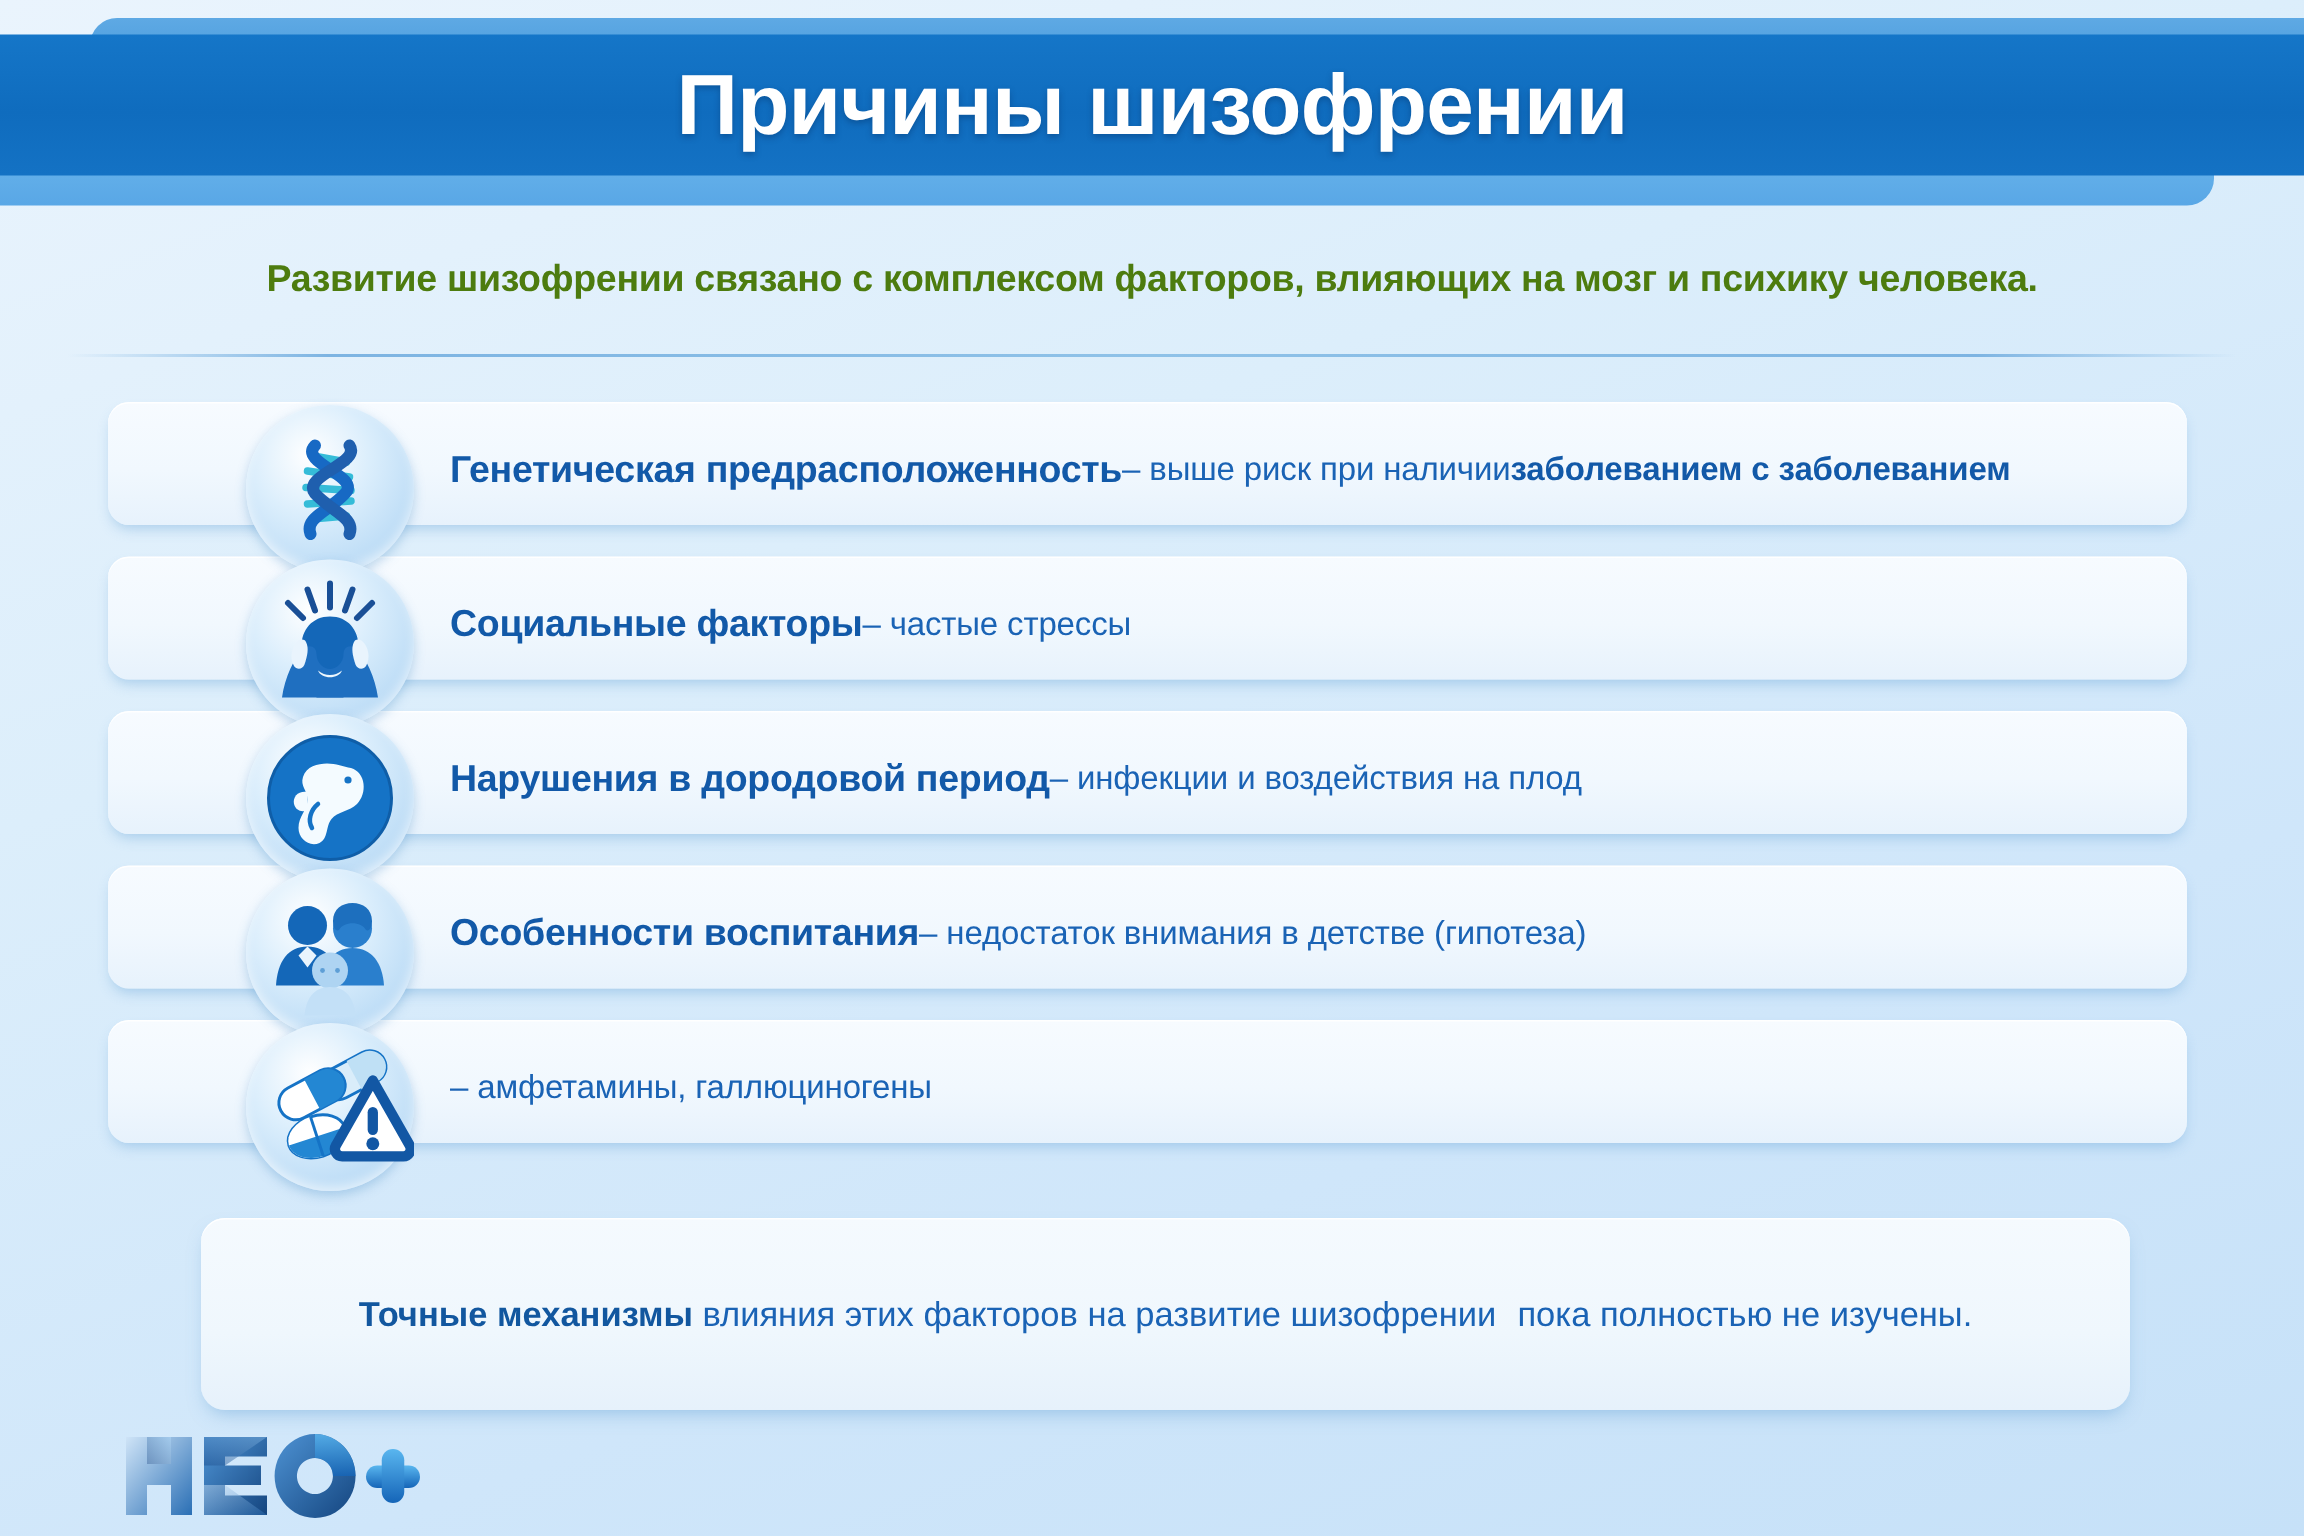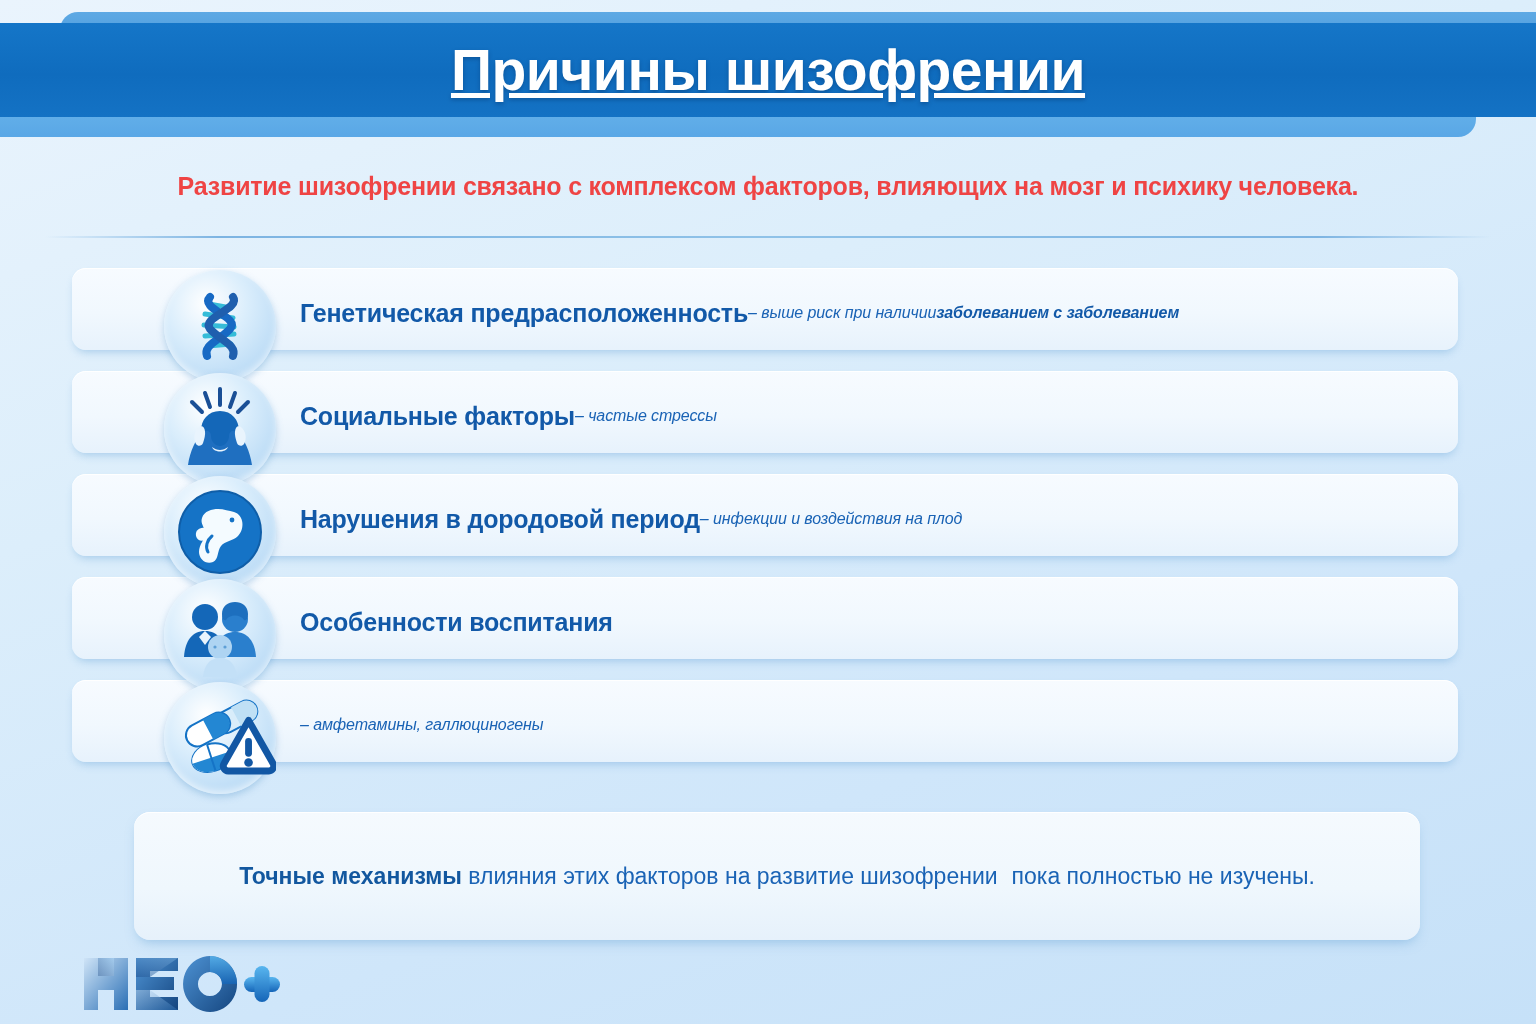--- a/index.html
+++ b/index.html
@@ -53,31 +53,30 @@
     height: 94px;
     display: flex;
     align-items: center;
     justify-content: center;
     color: #ffffff;
     font-size: 57px;
     font-weight: bold;
     letter-spacing: -0.5px;
     text-shadow: 0 2px 4px rgba(0,40,90,0.35);
     white-space: nowrap;
-    text-decoration: underline;
   }
 
   
   .intro {
     position: absolute;
     top: 172px;
     left: 0;
     width: 1536px;
     text-align: center;
-    color: #ef4444;
+    color: #4d7c0f;
     font-size: 25px;
     font-weight: 600;
     letter-spacing: -0.2px;
   }
   .divider {
     position: absolute;
     top: 236px;
     left: 45px;
     width: 1446px;
     height: 2px;
@@ -134,24 +133,23 @@
     white-space: nowrap;
   }
   .row-text .strong {
     color: #1259a8;
     font-size: 25px;
     font-weight: bold;
     letter-spacing: -0.2px;
   }
   .row-text .rest {
     color: #1a63b5;
-    font-size: 16px;
+    font-size: 22px;
     font-weight: 500;
     letter-spacing: -0.1px;
-    font-style: italic;
   }
   .row-text .emph {
     color: #1259a8;
     font-weight: bold;
   }
 
   
   .footnote {
     position: absolute;
     left: 134px;
@@ -288,20 +286,21 @@
         <circle cx="48" cy="60" r="12" fill="#aed4f2"></circle>
         <path d="M48 71 c-11 0 -16 8 -17 19 l34 0 c-1 -11 -6 -19 -17 -19 z" fill="#c3e0f7"></path>
         <g fill="#5e9fd6">
           <circle cx="43" cy="60" r="1.6"></circle>
           <circle cx="53" cy="60" r="1.6"></circle>
         </g>
       </svg>
     </div>
     <div class="row-text">
       <span class="strong">Особенности воспитания</span>
+        <span class="rest"> – недостаток внимания в детстве (гипотеза)</span>
     </div>
   </div>
 
   <div class="row">
     <div class="card"></div>
     <div class="icon-badge">
       <svg width="104" height="104" viewBox="0 0 104 104" style="margin-left:10px;">
 
         <g transform="rotate(-28 62 30)">
           <rect x="40" y="20" width="46" height="22" rx="11" fill="#d9edfa" stroke="#1573c6" stroke-width="2"></rect>

